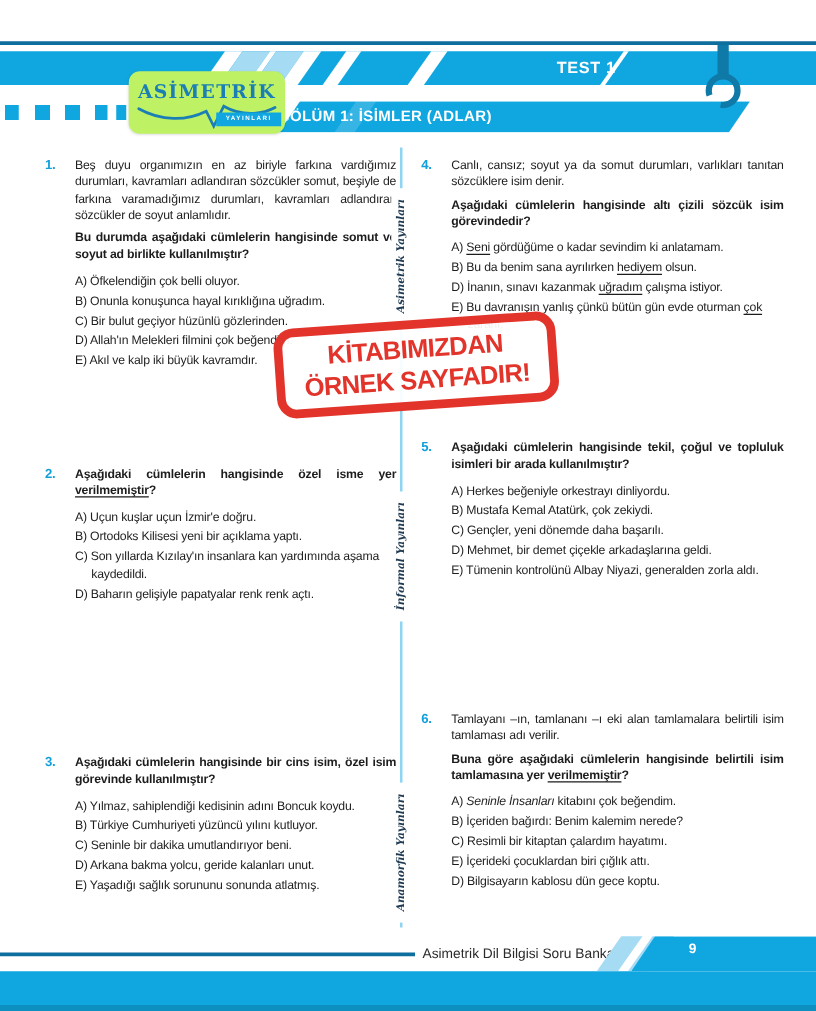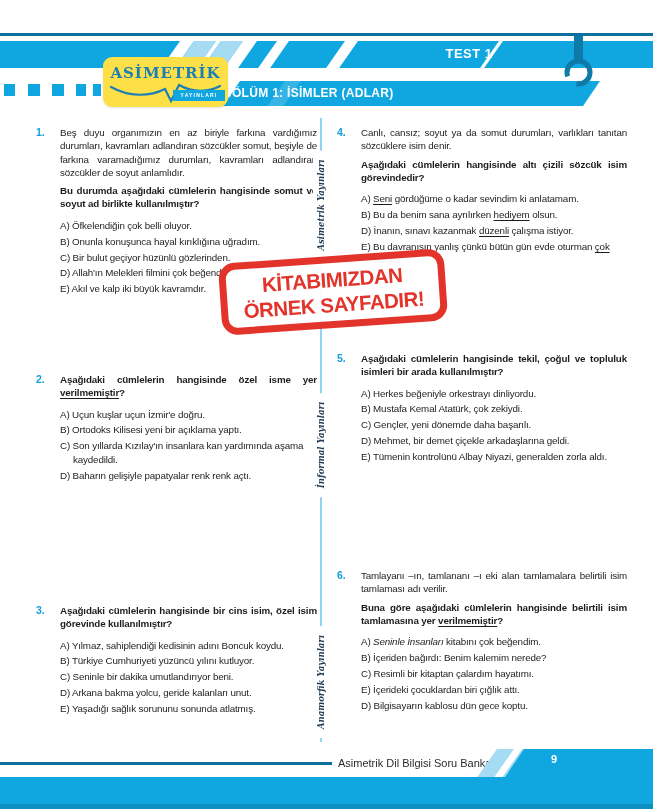--- a/index.html
+++ b/index.html
@@ -11,21 +11,21 @@
   .top-line{position:absolute;left:0;top:33px;width:653px;height:3px;background:#0E6F9E;}
   .band{position:absolute;left:0;top:41px;width:653px;height:27px;background:#10A7E1;}
   .stripe{position:absolute;top:0;height:27px;transform:skewX(-35deg);transform-origin:top left;}
   .stripe.w{background:#fff;}
   .stripe.l{background:#A6DBF4;}
   .test-label{position:absolute;left:438px;top:46px;width:62px;text-align:center;
     color:#fff;font-weight:bold;font-size:13px;letter-spacing:.5px;}
   .band-divider{position:absolute;left:499px;top:41px;width:4px;height:27px;background:#fff;
     transform:skewX(-35deg);transform-origin:top left;}
   .hook{position:absolute;left:556px;top:36px;z-index:4;}
-  .logo-box{position:absolute;left:103px;top:57px;width:125px;height:50px;background:#fde047;
+  .logo-box{position:absolute;left:103px;top:57px;width:125px;height:50px;background:#bef264;
     border-radius:9px;z-index:5;box-shadow:0 1px 2px rgba(0,0,0,.12);}
   .logo-word{position:absolute;left:0;right:0;top:7px;text-align:center;
     font-family:"DejaVu Serif",serif;font-weight:bold;font-size:15px;letter-spacing:1px;color:#1B7FB5;}
   .logo-swoosh{position:absolute;left:6px;top:26px;}
   .logo-sub{position:absolute;left:70px;top:33px;width:52px;height:11px;background:#10A7E1;
     color:#fff;font-size:5px;letter-spacing:1.2px;text-align:center;line-height:11px;font-weight:bold;}
   .squares{position:absolute;left:0;top:84px;height:12px;}
   .squares span{position:absolute;top:0;height:12px;background:#10A7E1;display:block;}
   .section-banner{position:absolute;left:223px;top:81px;width:377px;height:25px;background:#10A7E1;
     clip-path:polygon(17px 0,100% 0,360px 100%,0 100%);z-index:3;}
@@ -157,21 +157,21 @@
     </div>
 </div>
 <div class="question q3">
   <span class="qnum">4.</span>
   <div class="qbody">
       <p class="intro">Canlı, cansız; soyut ya da somut durumları, varlıkları tanıtan sözcüklere isim denir.</p>
       <p class="stem">Aşağıdaki cümlelerin hangisinde altı çizili sözcük isim görevindedir?</p>
       <div>
         <div class="option">A) <u>Seni</u> gördüğüme o kadar sevindim ki anlatamam.</div>
         <div class="option">B) Bu da benim sana ayrılırken <u>hediyem</u> olsun.</div>
-        <div class="option">D) İnanın, sınavı kazanmak <u>düzenli</u> çalışma istiyor.</div>
+        <div class="option">D) İnanın, sınavı kazanmak <u>uğradım</u> çalışma istiyor.</div>
         <div class="option">E) Bu davranışın yanlış çünkü bütün gün evde oturman <u>çok</u> zararlı.</div>
       </div>
     </div>
 </div>
 <div class="question q4">
   <span class="qnum">5.</span>
   <div class="qbody">
       <p class="stem">Aşağıdaki cümlelerin hangisinde tekil, çoğul ve topluluk isimleri bir arada kullanılmıştır?</p>
       <div>
         <div class="option">A) Herkes beğeniyle orkestrayı dinliyordu.</div>

